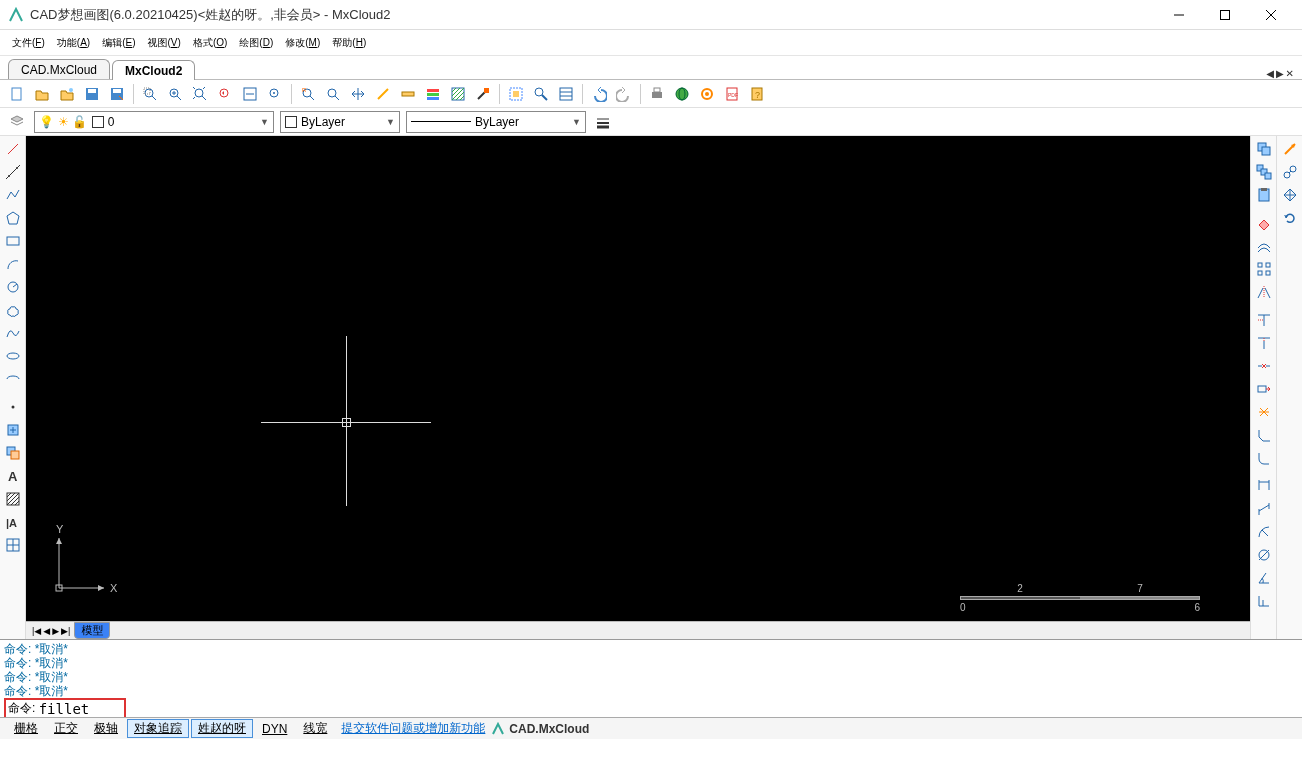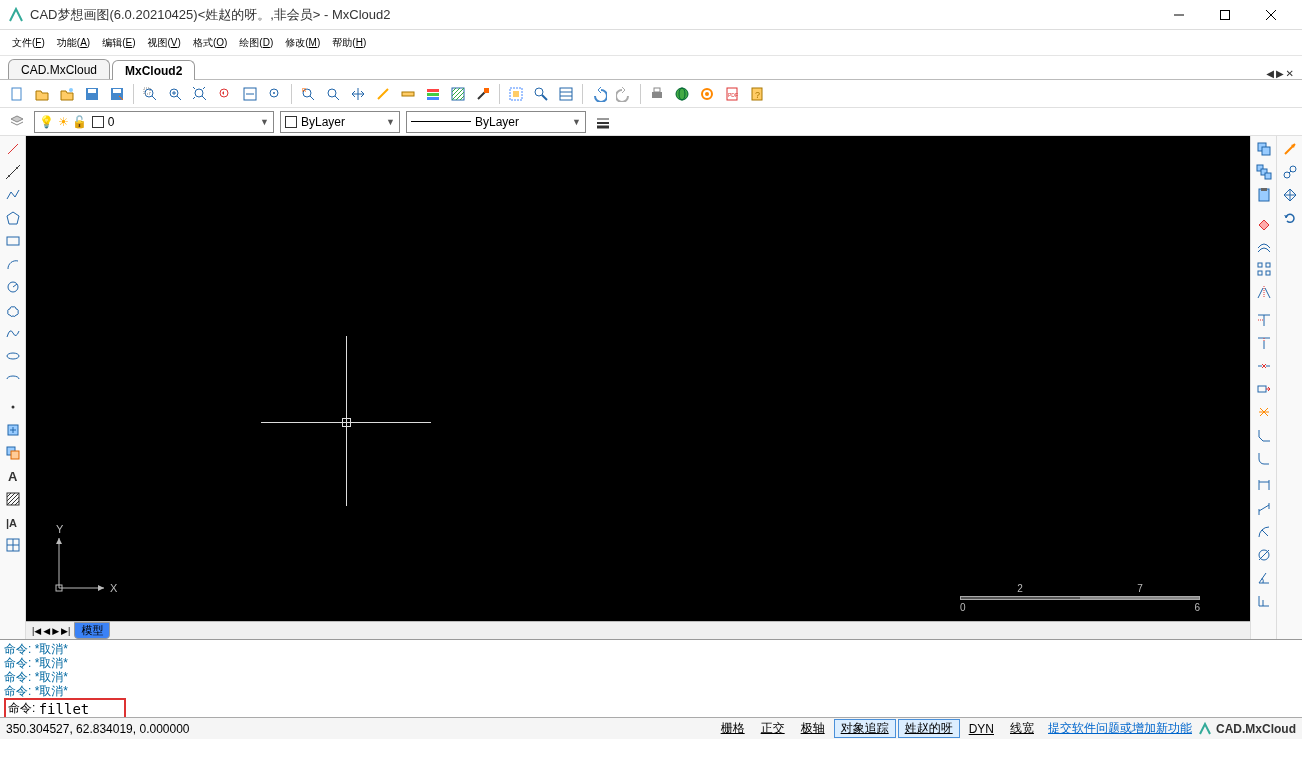--- a/index.html
+++ b/index.html
@@ -653,21 +653,20 @@
   <div class="hist">命令:  *取消*</div>
   <div class="hist">命令:  *取消*</div>
   <div class="hist">命令:  *取消*</div>
   <div class="command-input-row">
     <span>命令:</span>&nbsp;
     <input type="text" value="fillet" style="">
   </div>
 </div>
 
 <div class="statusbar">
-  <span class="coords">350.304527,  62.834019,  0.000000</span>
   <span class="stat-btn">栅格</span>
   <span class="stat-btn">正交</span>
   <span class="stat-btn">极轴</span>
   <span class="stat-btn active">对象追踪</span>
   <span class="stat-btn active">姓赵的呀</span>
   <span class="stat-btn">DYN</span>
   <span class="stat-btn">线宽</span>
   <a class="link" href="#">提交软件问题或增加新功能</a>
   <span class="brand">
     <svg width="14" height="14">

